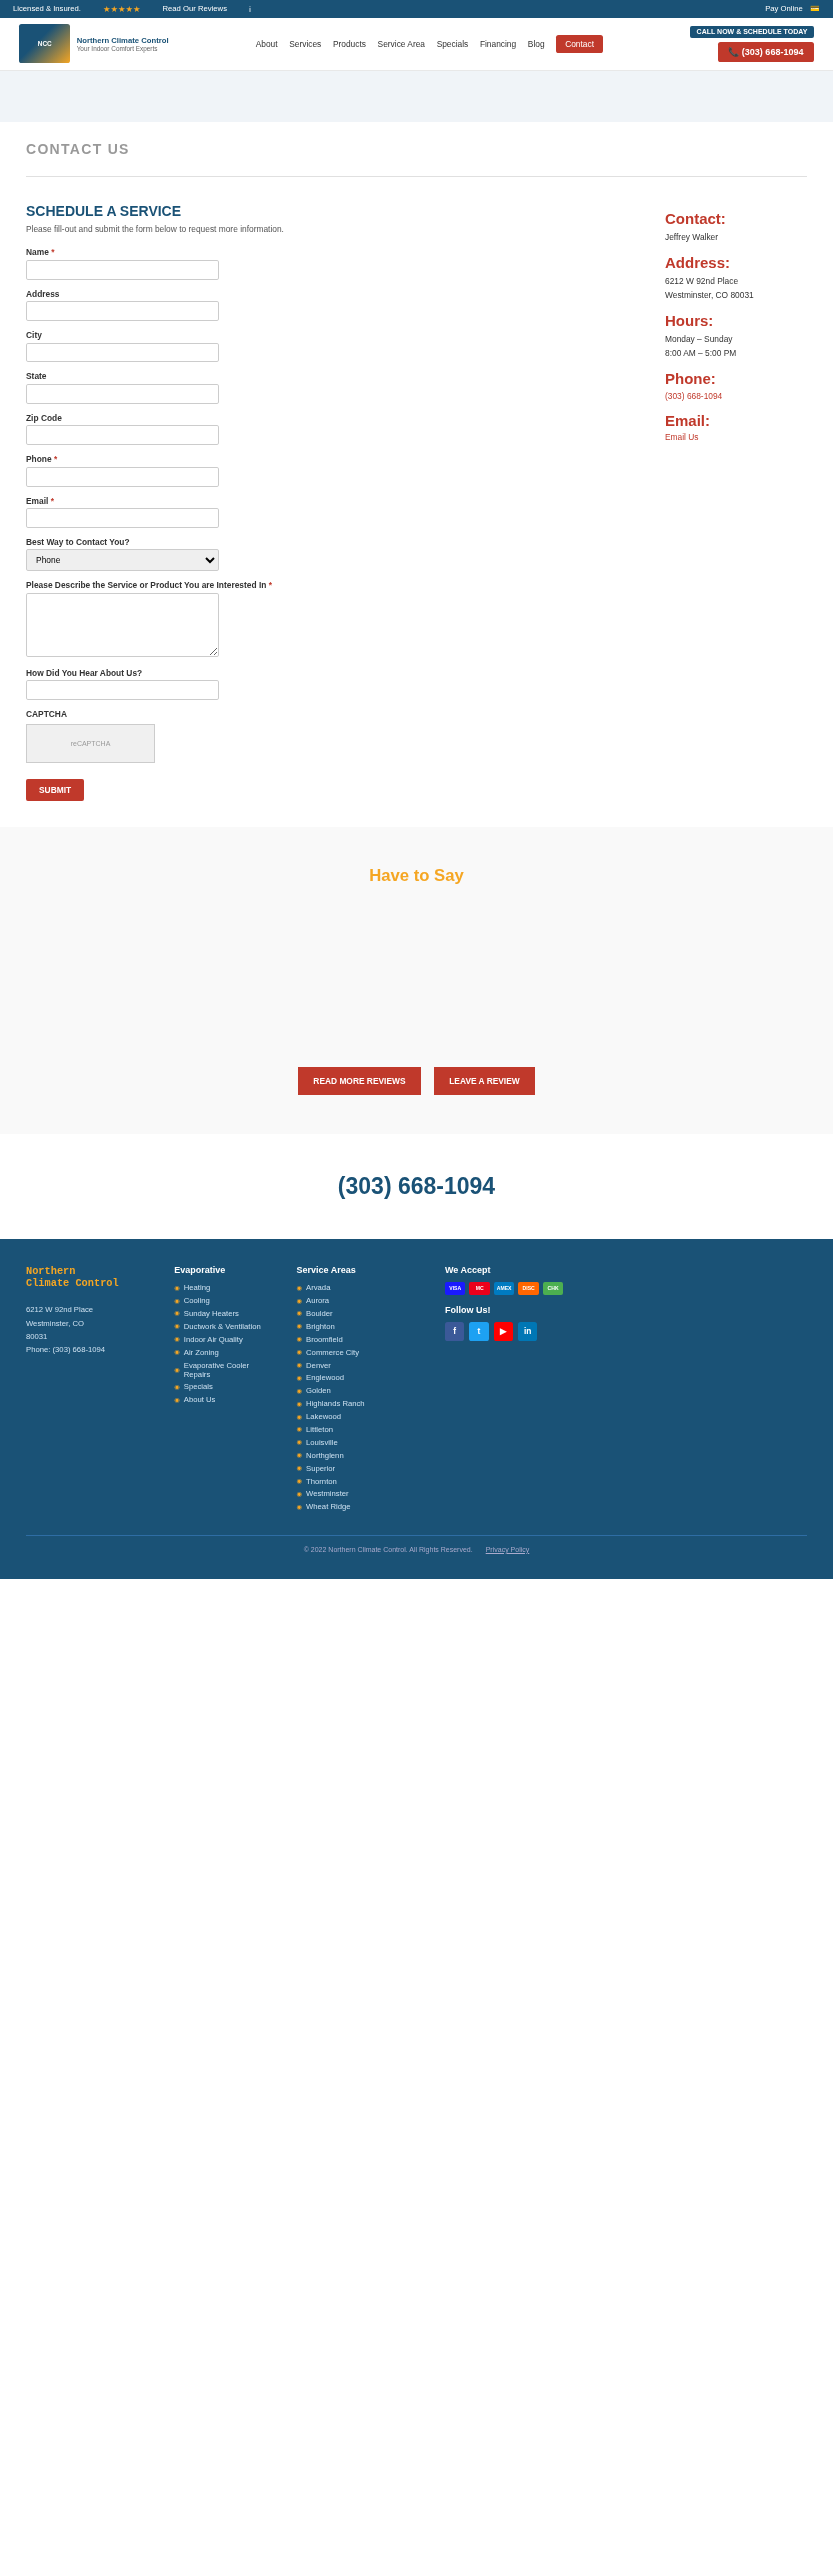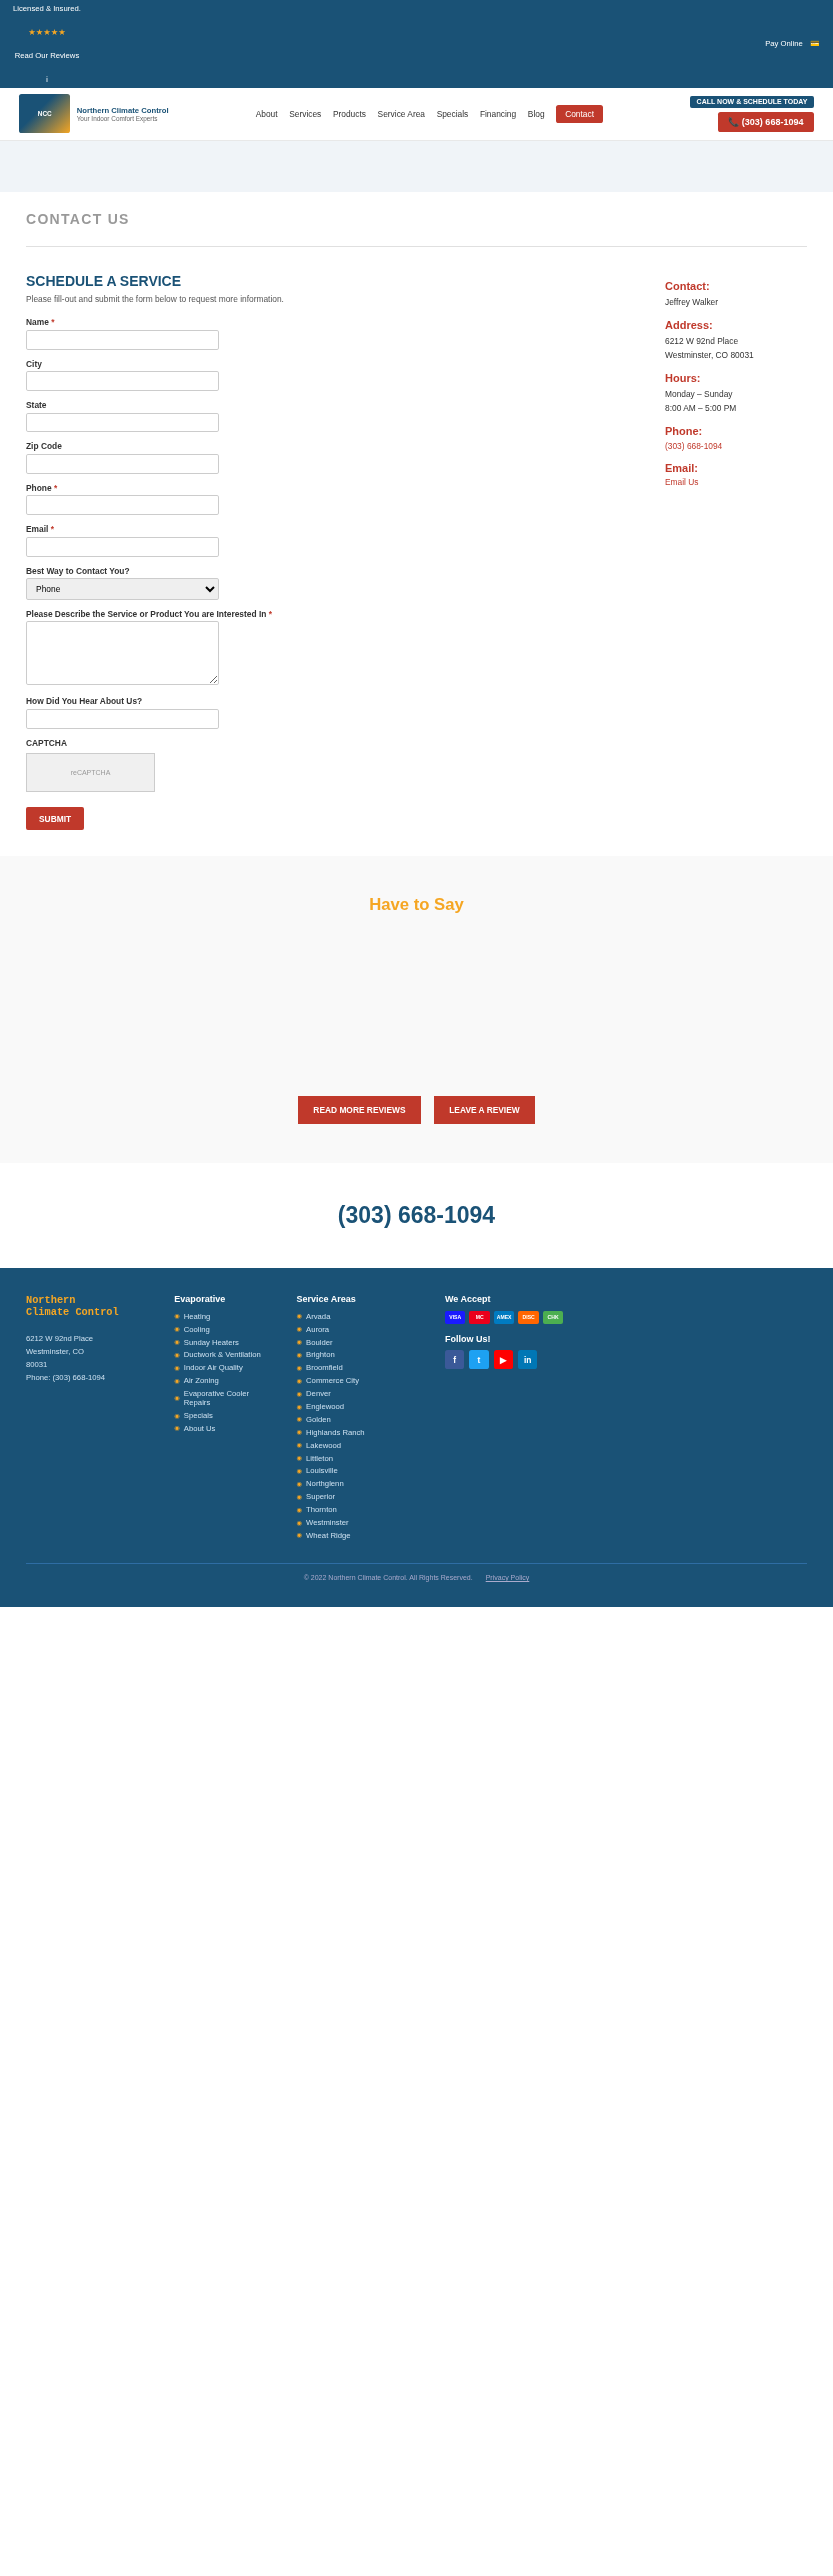--- a/index.html
+++ b/index.html
@@ -8,21 +8,21 @@
     
     .top-bar {
       background: #1a5276;
       color: #fff;
       font-size: 7.7px;
       padding: 3.9px 13px;
       display: flex;
       justify-content: space-between;
       align-items: center;
     }
-    .top-bar-left { display: flex; align-items: center; gap: 14px; flex-direction: column; }
+    .top-bar-left { display: flex; align-items: center; gap: 22px; }
     .top-bar-right { display: flex; align-items: center; gap: 7.7px; }
     .stars { color: #f5a623; font-size: 8.4px; }
     .top-bar a { color: #fff; text-decoration: none; }
 
     
     .header {
       display: flex;
       justify-content: space-between;
       align-items: center;
       padding: 6.4px 19.3px;
@@ -150,21 +150,21 @@
       font-weight: bold;
       cursor: pointer;
       border-radius: 1.9px;
       text-transform: uppercase;
       margin-top: 6.4px;
     }
 
     
     .contact-sidebar { width: 142px; padding-top: 6.4px; }
     .sidebar-section-title {
-      font-size: 11px;
+      font-size: 15px;
       font-weight: bold;
       color: #c0392b;
       margin-bottom: 3.9px;
       margin-top: 10.3px;
     }
     .sidebar-section-title:first-child { margin-top: 0; }
     .sidebar-text { font-size: 8.4px; color: #333; line-height: 1.6; }
     .sidebar-link { color: #c0392b; text-decoration: none; font-size: 8.4px; }
 
     
@@ -345,20 +345,24 @@
     <p class="form-description">Please fill-out and submit the form below to request more information.</p>
 
     <form>
       <div class="form-group">
         <label>
           <span>Name</span> <span class="required">*</span>
         </label>
         <input type="text" style="">
       </div>
 
+      <div class="form-group">
+        <label>Address</label>
+        <input type="text" style="">
+      </div>
 
       <div class="form-group">
         <label>City</label>
         <input type="text" style="">
       </div>
 
       <div class="form-group">
         <label>State</label>
         <input type="text" style="">
       </div>

